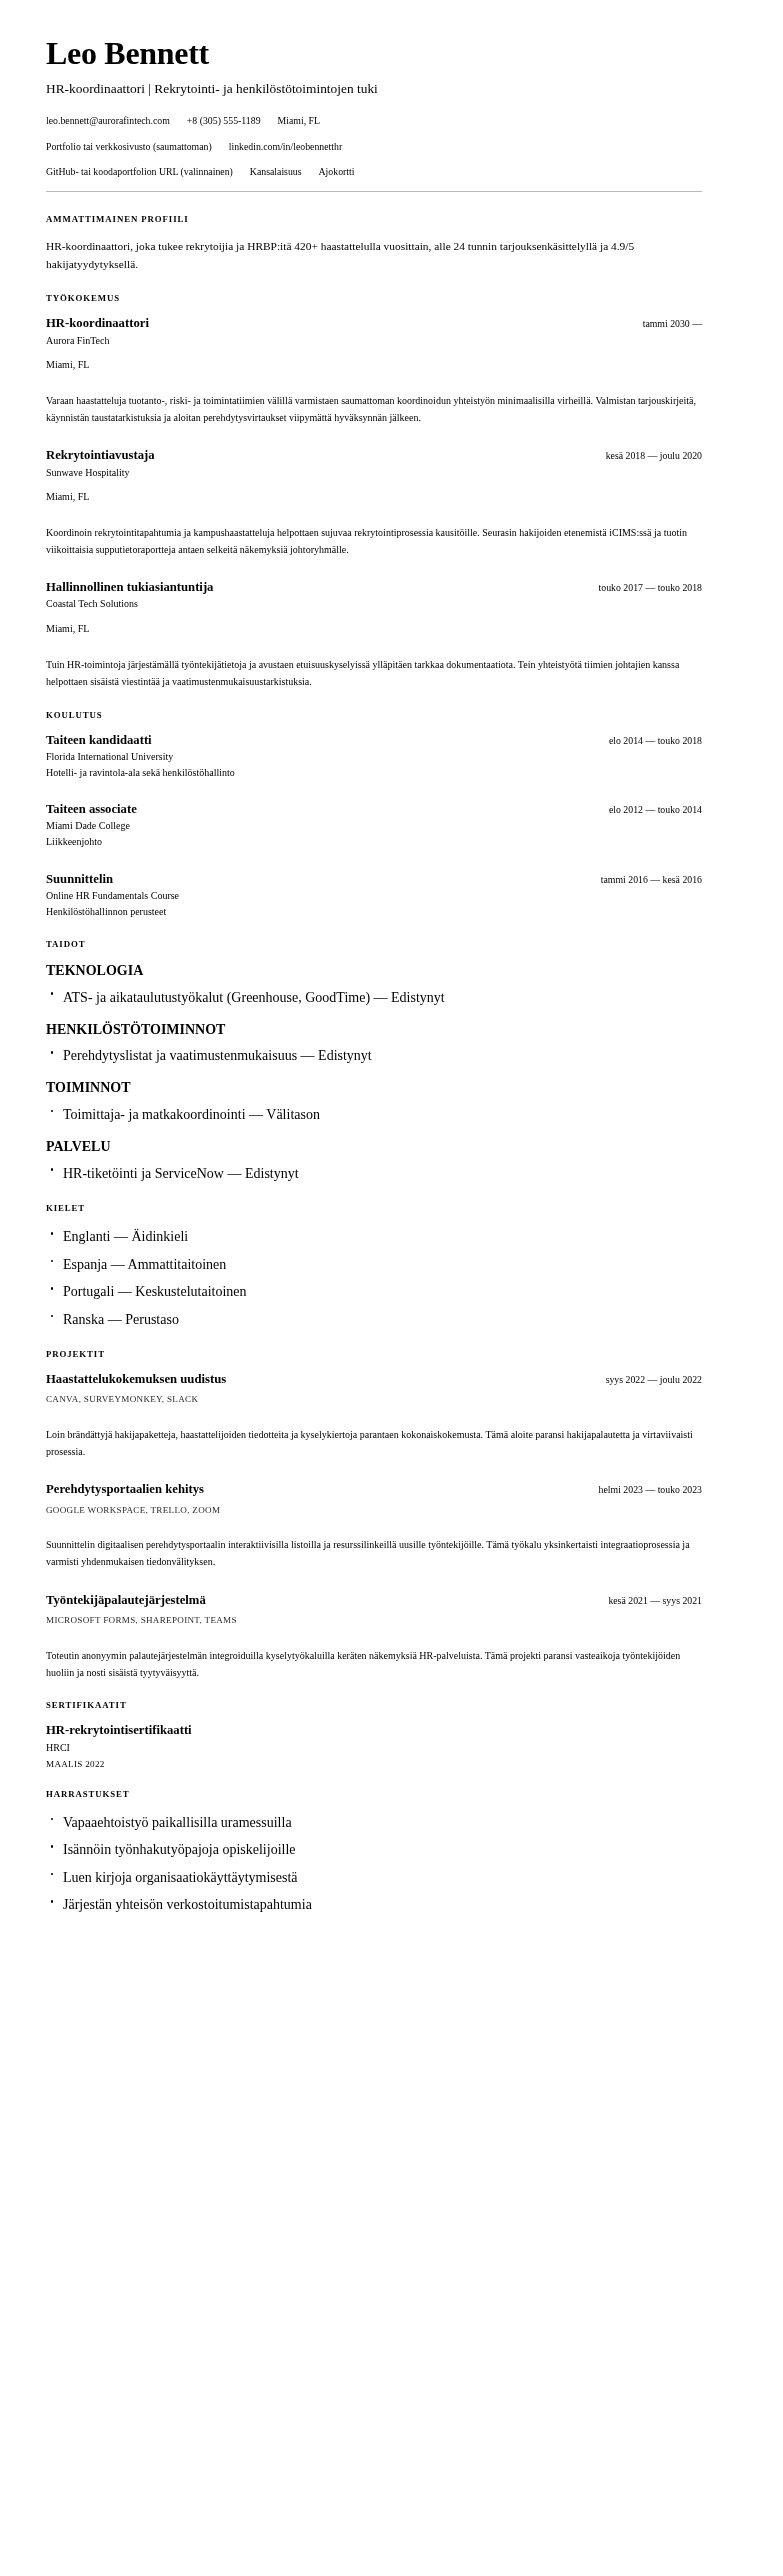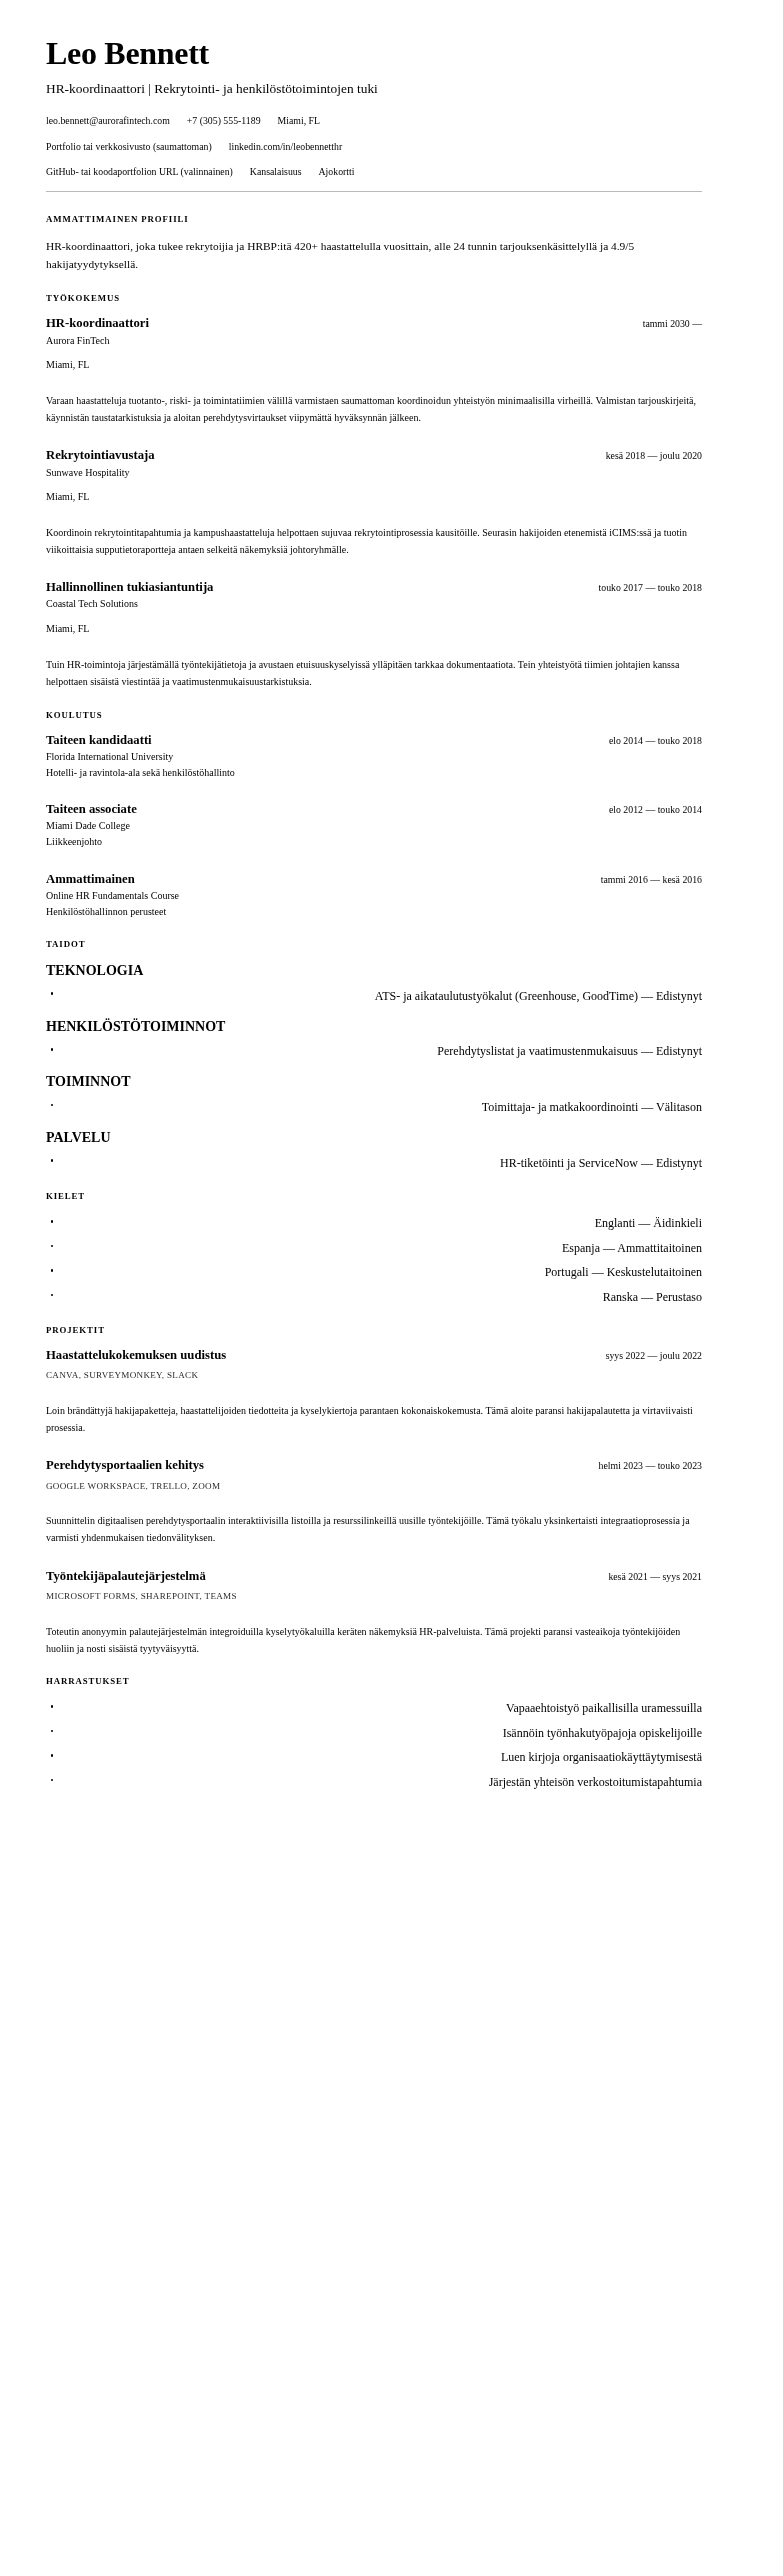--- a/index.html
+++ b/index.html
@@ -136,24 +136,23 @@
 
   
   ul.bullets {
     list-style: none;
     margin: 0;
     padding: 0;
   }
   ul.bullets li {
     position: relative;
     padding-left: 17px;
-    font-size: 12px;
+    font-size: 14px;
     line-height: 1.5;
     margin-bottom: 6.5px;
-    text-align: right;
   }
   ul.bullets li:last-child { margin-bottom: 0; }
   ul.bullets li::before {
     content: "";
     position: absolute;
     left: 4.6px;
     top: 5.9px;
     width: 2.6px;
     height: 2.6px;
     background: #000;
@@ -166,21 +165,21 @@
 <body>
 
 <div class="page">
 
   <header>
     <h1 class="name">Leo Bennett</h1>
     <p class="headline">HR-koordinaattori | Rekrytointi- ja henkilöstötoimintojen tuki</p>
 
     <div class="contact-row">
       <span class="ci">leo.bennett@aurorafintech.com</span>
-      <span class="ci">+7 (305) 555-1189</span>
+      <span class="ci">+8 (305) 555-1189</span>
       <span class="ci">Miami, FL</span>
     </div>
 
     <div class="contact-row">
       <span class="ci">Portfolio tai verkkosivusto (saumattoman)</span>
       <span class="ci">linkedin.com/in/leobennetthr</span>
     </div>
 
     <div class="contact-row">
       <span class="ci">GitHub- tai koodaportfolion URL (valinnainen)</span>
@@ -246,21 +245,21 @@
       <div class="entry-head">
         <h3 class="entry-title">Taiteen associate</h3>
         <span class="entry-date">elo 2012 — touko 2014</span>
       </div>
       <p class="entry-sub">Miami Dade College</p>
       <p class="entry-extra">Liikkeenjohto</p>
     </div>
 
     <div class="entry">
       <div class="entry-head">
-        <h3 class="entry-title">Ammattimainen</h3>
+        <h3 class="entry-title">Suunnittelin</h3>
         <span class="entry-date">tammi 2016 — kesä 2016</span>
       </div>
       <p class="entry-sub">Online HR Fundamentals Course</p>
       <p class="entry-extra">Henkilöstöhallinnon perusteet</p>
     </div>
   </section>
 
   <section class="section">
     <h2 class="section-title">Taidot</h2>
 
@@ -327,20 +326,29 @@
     <div class="entry">
       <div class="entry-head">
         <h3 class="entry-title">Työntekijäpalautejärjestelmä</h3>
         <span class="entry-date">kesä 2021 — syys 2021</span>
       </div>
       <p class="entry-tech">MICROSOFT FORMS, SHAREPOINT, TEAMS</p>
       <p class="entry-body">Toteutin anonyymin palautejärjestelmän integroiduilla kyselytyökaluilla keräten näkemyksiä HR-palveluista. Tämä projekti paransi vasteaikoja työntekijöiden huoliin ja nosti sisäistä tyytyväisyyttä.</p>
     </div>
   </section>
 
+  <section class="section">
+    <h2 class="section-title">Sertifikaatit</h2>
+
+    <div class="entry">
+      <h3 class="entry-title">HR-rekrytointisertifikaatti</h3>
+      <p class="entry-sub">HRCI</p>
+      <p class="entry-cert-date">MAALIS 2022</p>
+    </div>
+  </section>
 
   <section class="section">
     <h2 class="section-title">Harrastukset</h2>
     <ul class="bullets hobby-list">
       <li>Vapaaehtoistyö paikallisilla uramessuilla</li>
       <li>Isännöin työnhakutyöpajoja opiskelijoille</li>
       <li>Luen kirjoja organisaatiokäyttäytymisestä</li>
       <li>Järjestän yhteisön verkostoitumistapahtumia</li>
     </ul>
   </section>

